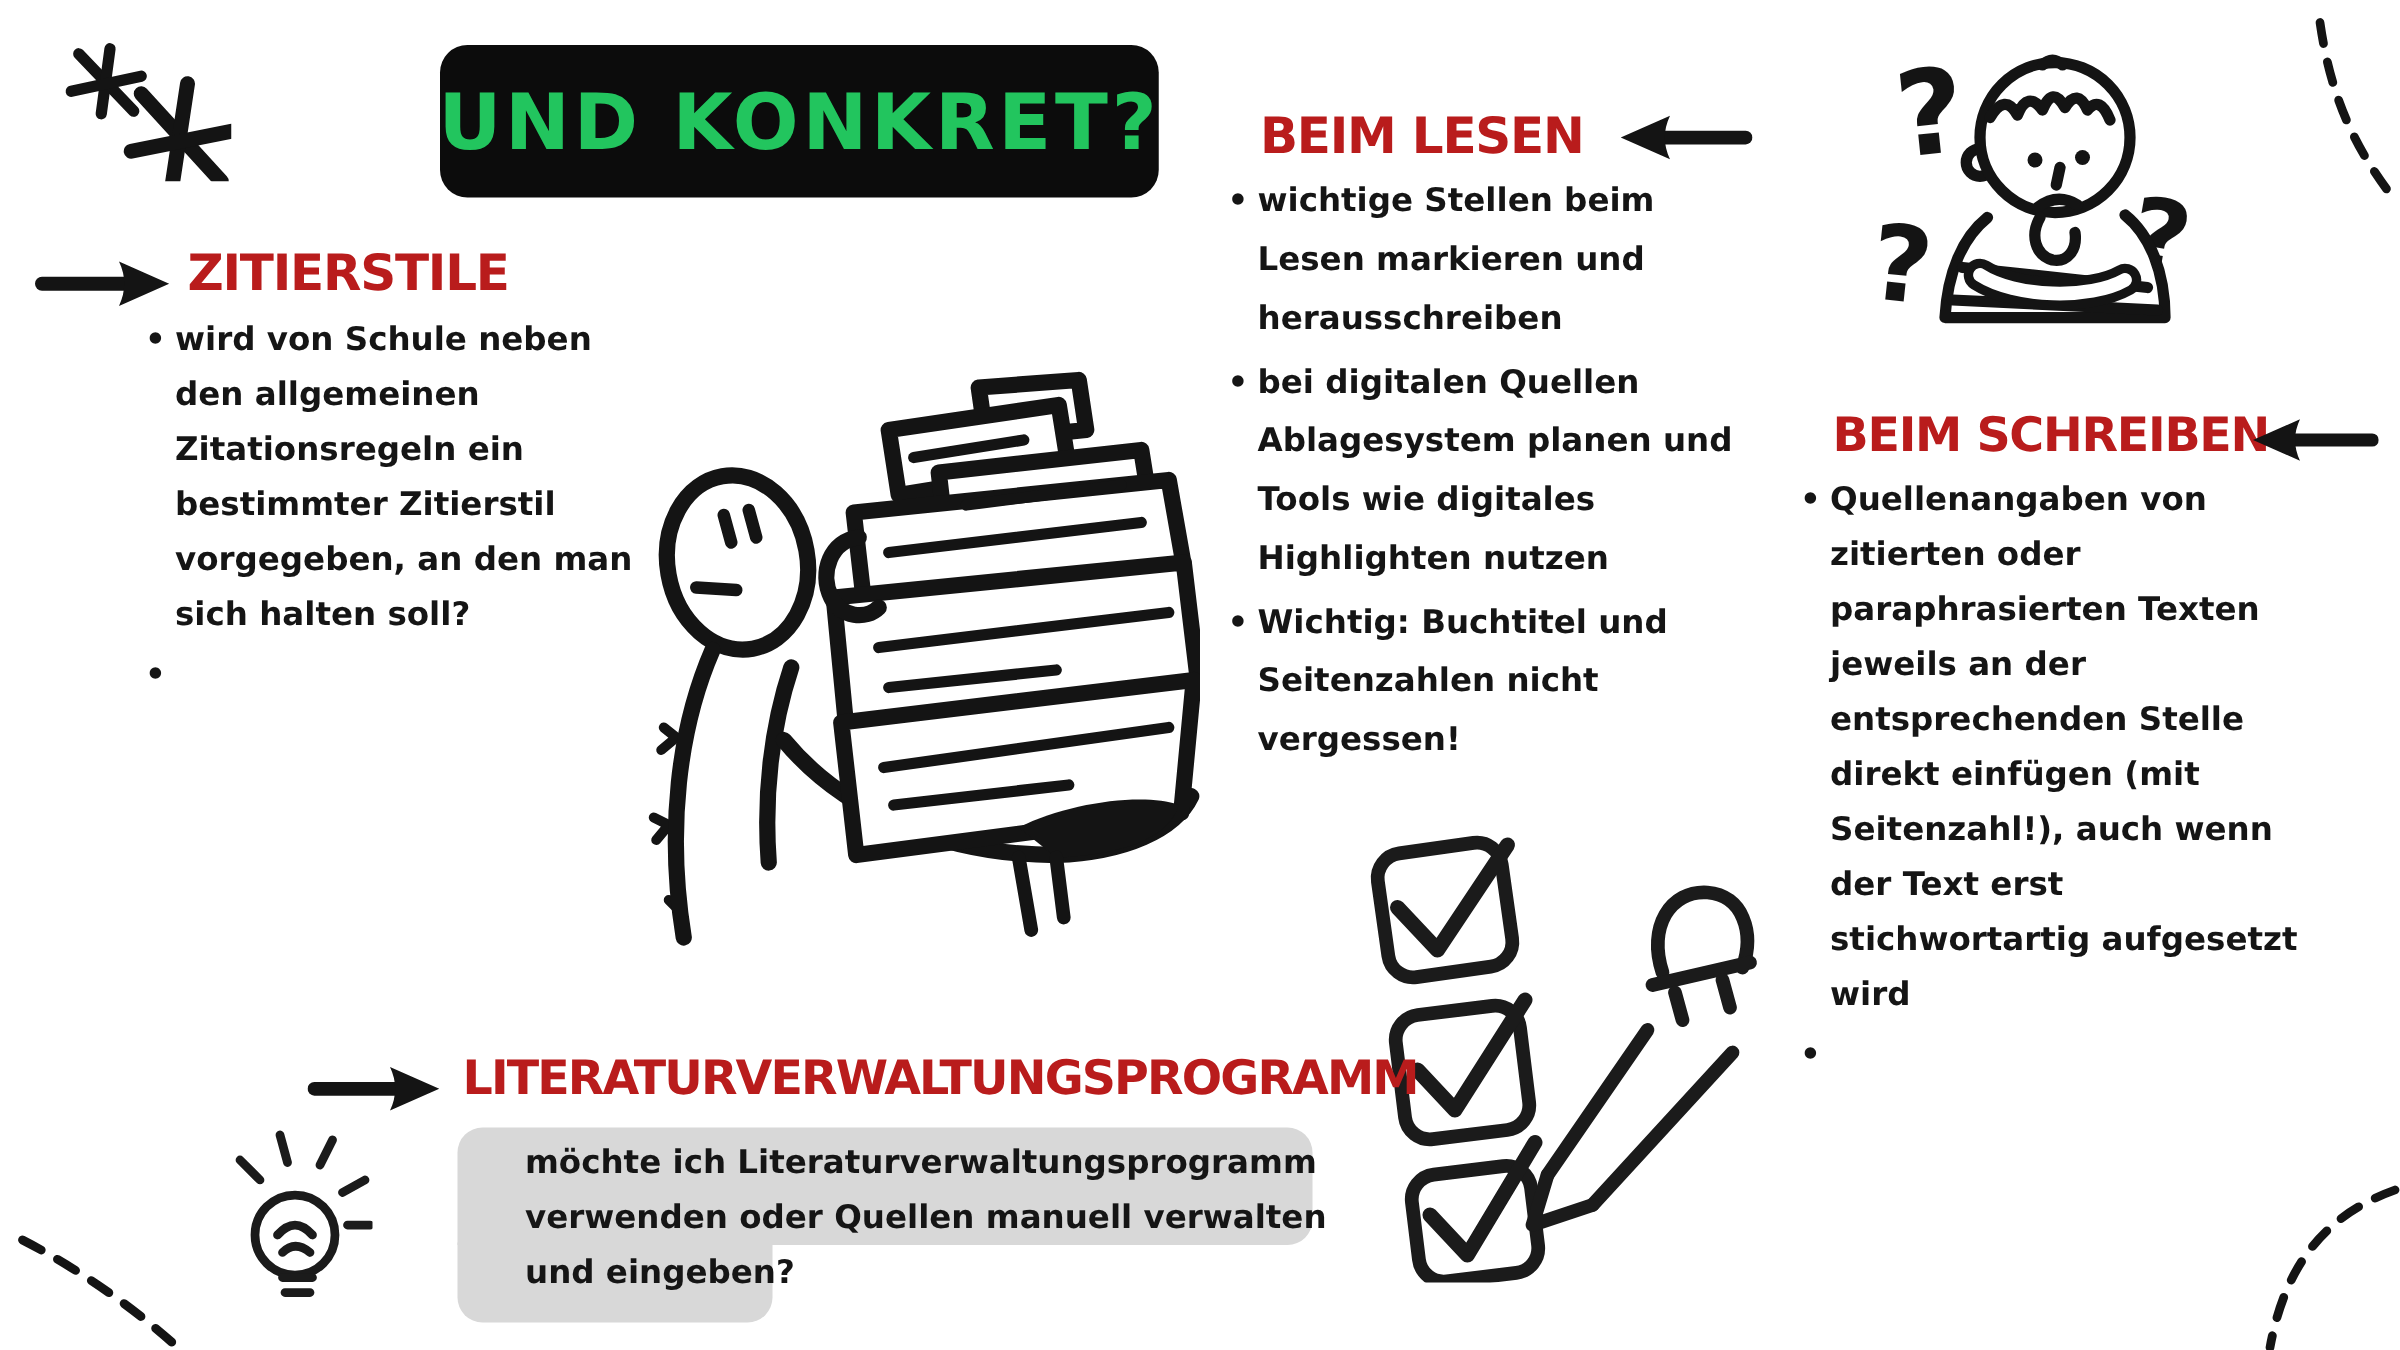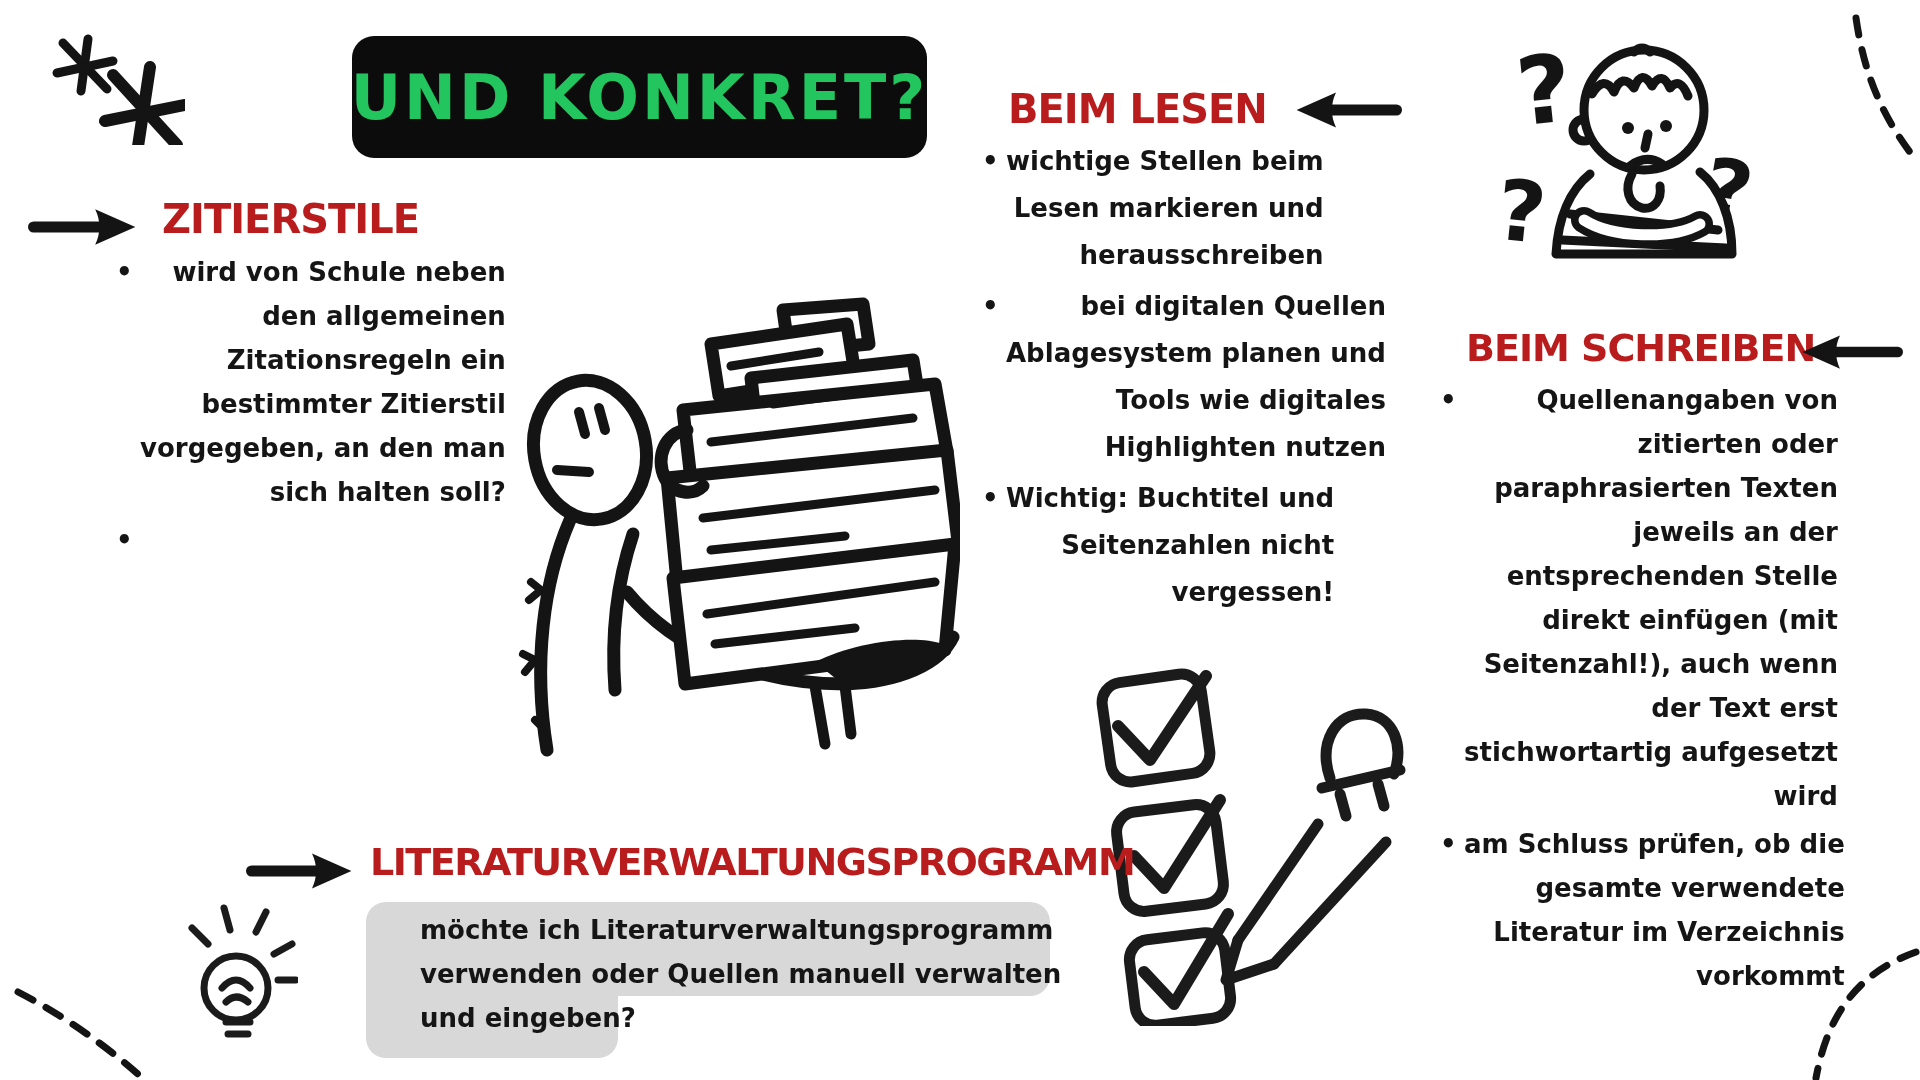--- a/index.html
+++ b/index.html
@@ -13,21 +13,21 @@
     display:flex;align-items:center;justify-content:center;}
   #title-box span{color:#22c55e;font-size:62px;letter-spacing:3px;white-space:nowrap;}
   
   .red-head{color:#b91c1c;font-size:40px;letter-spacing:-1px;white-space:nowrap;}
   #lit-heading{font-size:38px;letter-spacing:-1.5px;}
   #schreiben-heading{font-size:38px;}
   
   .bullets{list-style:none;margin:0;padding:0;}
   .bullets li{display:flex;align-items:flex-start;margin-bottom:4px;}
   .dot{width:24px;flex:0 0 24px;font-size:26px;line-height:44px;}
-  .bt{white-space:pre-line;font-size:26px;line-height:44px;text-align:right;}
+  .bt{white-space:pre-line;font-size:26px;line-height:44px;}
   .lh47 .dot,.lh47 .bt{line-height:47px;}
   
   .gray{background:#d8d8d8;}
   #note-wide{left:366px;top:902px;width:684px;height:94px;border-radius:20px 20px 20px 0;}
   #note-narrow{left:366px;top:994px;width:252px;height:64px;border-radius:0 0 20px 20px;}
   #note-text{left:392px;top:908px;width:650px;font-size:26px;line-height:44px;white-space:pre-line;margin-left:28px;}
   svg{display:block;}
 </style>
 </head>
 <body>
@@ -56,21 +56,21 @@
   </svg>
 
   <div class="abs" id="title-box">
     <span>UND KONKRET?</span>
   </div>
 
   <svg class="abs" style="left:28px;top:204px" width="112" height="46" viewBox="0 0 120 48">
     <path d="M6,24 L80,24" stroke="#141414" stroke-width="12" stroke-linecap="round" fill="none"></path>
     <path d="M72,5 L115,24 L72,43 Q81,24 72,5 Z" fill="#141414"></path>
   </svg>
-  <div class="abs red-head" style="left:162px;top:196px" id="zit-heading">ZITIERSTILE</div>
+  <div class="abs red-head" style="left:150px;top:196px" id="zit-heading">ZITIERSTILE</div>
   <ul class="abs bullets" style="left:116px;top:250px;width:400px">
     <li>
       <span class="dot">•</span>
       <span class="bt">wird von Schule neben
 den allgemeinen
 Zitationsregeln ein
 bestimmter Zitierstil
 vorgegeben, an den man
 sich halten soll?</span>
     </li>
@@ -175,24 +175,20 @@
 jeweils an der
 entsprechenden Stelle
 direkt einfügen (mit
 Seitenzahl!), auch wenn
 der Text erst
 stichwortartig aufgesetzt
 wird</span>
     </li>
     <li>
       <span class="dot">•</span>
-      <span class="bt">am Schluss prüfen, ob die
-gesamte verwendete
-Literatur im Verzeichnis
-vorkommt</span>
     </li>
   </ul>
 
   <svg class="abs" style="left:1078px;top:648px" width="350" height="378" viewBox="0 0 350 378">
     <g stroke="#1b1b1b" stroke-width="11" fill="none" stroke-linecap="round" stroke-linejoin="round">
       <rect x="28" y="30" width="100" height="100" rx="20" transform="rotate(-8 78 80)"></rect>
       <path d="M40,78 L72,112 L128,28" stroke-width="12"></path>
       <rect x="42" y="160" width="100" height="100" rx="20" transform="rotate(-7 92 210)"></rect>
       <path d="M56,208 L86,240 L142,152" stroke-width="12"></path>
       <rect x="54" y="288" width="96" height="86" rx="20" transform="rotate(-7 102 331)"></rect>

